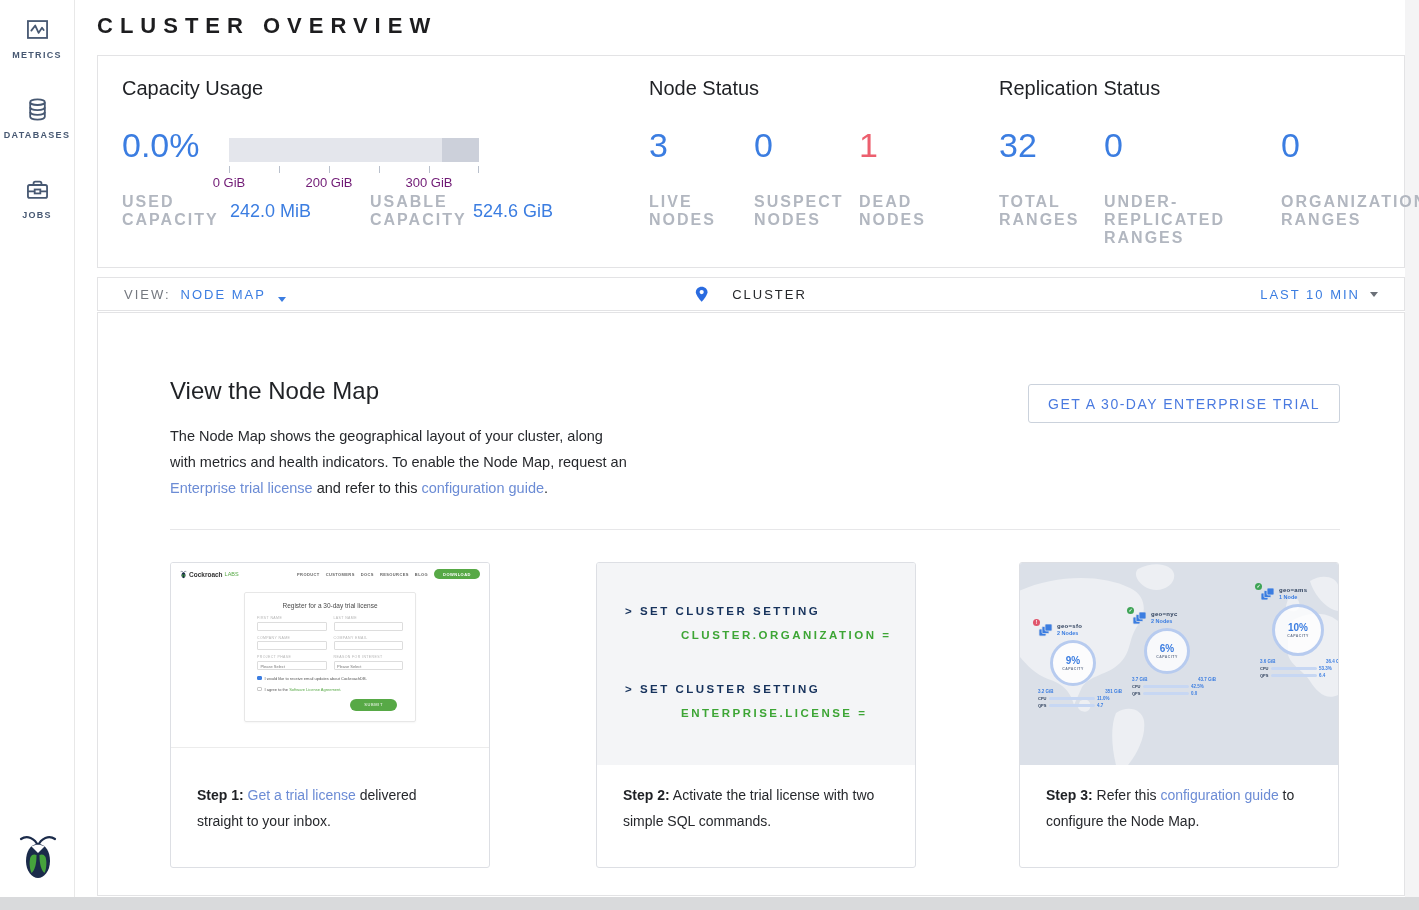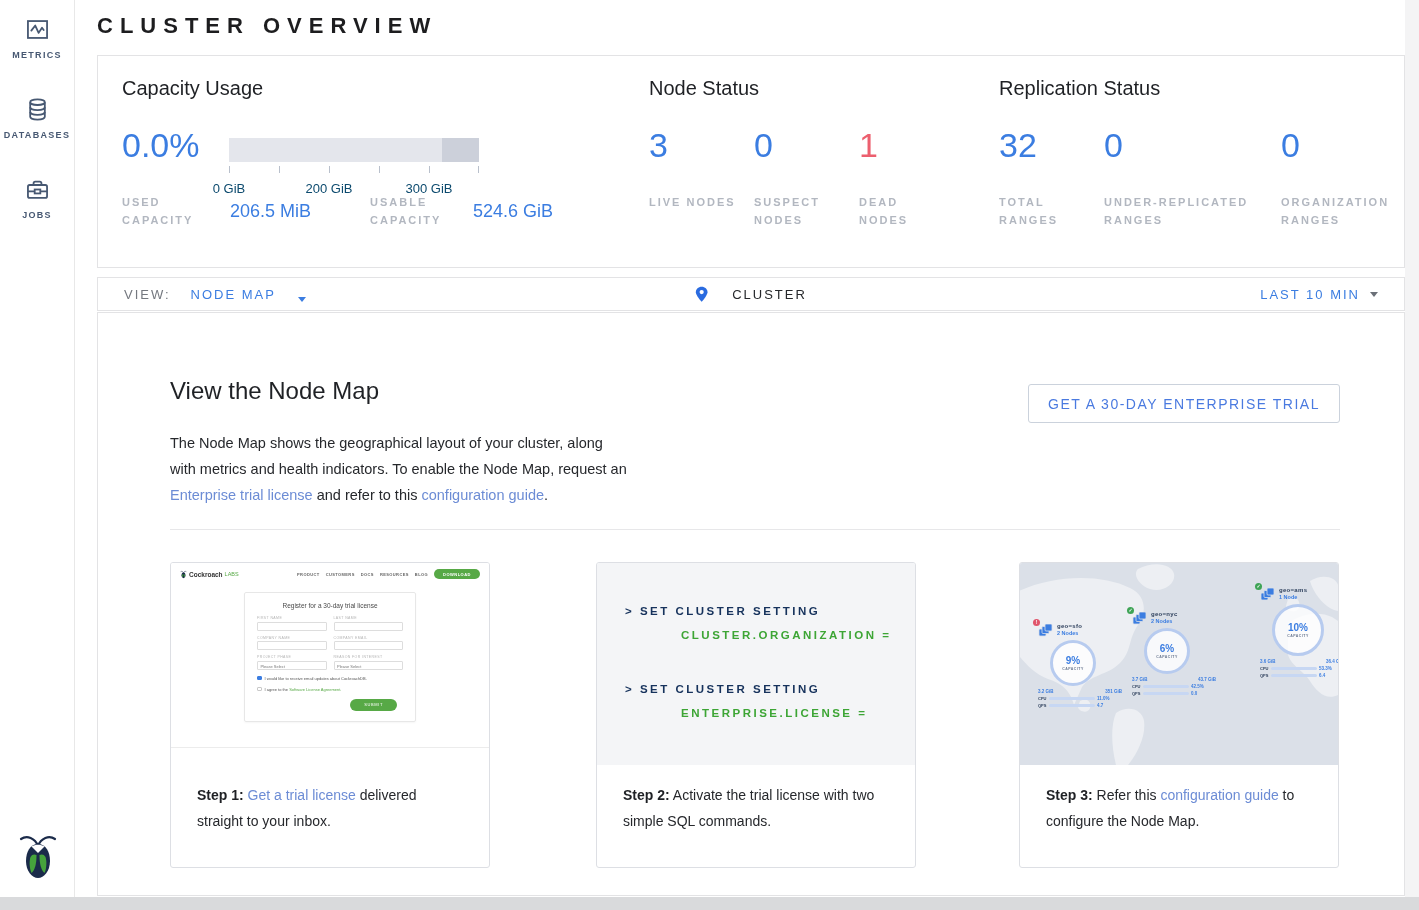--- a/index.html
+++ b/index.html
@@ -24,49 +24,49 @@
   
   .page-title { position:absolute; left:97px; top:13px; font-size:22px; font-weight:600;
     letter-spacing:7px; color:#1d1d1f; }
 
   
   .summary-card { position:absolute; left:97px; top:55px; width:1308px; height:213px;
     background:#fff; border:1px solid #e3e3e5; }
   .sec-title { position:absolute; top:21px; font-size:20px; font-weight:500; color:#1f2125; }
   .big-num { position:absolute; top:70px; font-size:34px; color:#3b7de1; }
   .big-num.red { color:#ec5f6e; }
-  .stat-label { position:absolute; top:137px; font-size:11px; font-weight:600; letter-spacing:2px;
+  .stat-label { position:absolute; top:137px; font-size:16px; font-weight:600; letter-spacing:2px;
     color:#b2b7c0; line-height:18px; }
   .stat-value { position:absolute; top:145px; font-size:18px; color:#3b7de1; }
 
   .cap-bar { position:absolute; left:131px; top:82px; width:250px; height:24px; background:#e4e6ec; }
   .cap-bar .dark-seg { position:absolute; right:0; top:0; height:100%; width:15%; background:#ccd0da; }
   .cap-ticks { position:absolute; left:131px; top:110px; width:250px; height:7px; }
   .cap-ticks i { position:absolute; top:0; width:1px; height:7px; background:#b9c0cc; }
-  .tick-label { position:absolute; top:125px; font-size:13px; color:#0c4a6e; transform:translateX(-50%); }
+  .tick-label { position:absolute; top:119px; font-size:13px; color:#701a75; transform:translateX(-50%); }
 
   
   .view-bar { position:absolute; left:97px; top:277px; width:1308px; height:34px; background:#fff;
     border:1px solid #e3e3e5; display:flex; align-items:center; justify-content:space-between;
     padding:0 26px; font-size:13px; letter-spacing:2px; }
-  .vb-left { display:flex; align-items:flex-end; gap:20px; cursor:pointer; }
+  .vb-left { display:flex; align-items:flex-end; gap:10px; cursor:pointer; }
   .vb-view { color:#74787f; }
   .vb-value { color:#3b7de1; font-weight:500; }
   .caret { display:inline-block; width:0; height:0; border-left:4.5px solid transparent;
     border-right:4.5px solid transparent; border-top:5.5px solid #3b7de1; margin-left:2px; }
   .caret.gray { border-top-color:#6b7078; }
   .vb-center { position:absolute; left:50%; transform:translateX(-50%); display:flex; align-items:center; gap:8px; }
   .vb-center .scope { color:#26282b; font-weight:500;margin-left:16px; }
   .vb-right { display:flex; align-items:center; gap:8px; cursor:pointer; color:#3b7de1; font-weight:500; }
 
   
   .main-panel { position:absolute; left:97px; top:312px; width:1308px; height:584px;
     background:#fff; border:1px solid #e3e3e5; }
   .promo-heading { position:absolute; left:72px; top:64px; font-size:24px; font-weight:500; color:#1f2125; }
-  .promo-para { position:absolute; left:72px; top:117px; width:462px; font-size:14.5px; line-height:26px; color:#26282c; }
+  .promo-para { position:absolute; left:72px; top:110px; width:462px; font-size:14.5px; line-height:26px; color:#26282c; }
   a.link { color:#6c8cd5; text-decoration:none; cursor:pointer; }
   .trial-btn { position:absolute; left:930px; top:71px; width:312px; height:39px; background:#fff;
     border:1px solid #cbd2dc; border-radius:3px; display:flex; align-items:center; justify-content:center;
     font-size:14px; letter-spacing:1.5px; color:#4a7ae0; cursor:pointer; font-family:"Liberation Sans",sans-serif; }
   .promo-divider { position:absolute; left:72px; top:216px; width:1170px; border-top:1px solid #e7e7e9; }
 
   
   .step-card { position:absolute; top:249px; width:320px; height:306px; background:#fff;
     border:1px solid #dddfe4; border-radius:3px; overflow:hidden; }
   .card-media { position:relative; height:202px; overflow:hidden; }
@@ -181,21 +181,21 @@
       <i style="left:50px"></i>
       <i style="left:100px"></i>
       <i style="left:150px"></i>
       <i style="left:200px"></i>
       <i style="left:249px"></i>
   </div>
   <span class="tick-label" style="left:131px">0 GiB</span>
   <span class="tick-label" style="left:231px">200 GiB</span>
   <span class="tick-label" style="left:331px">300 GiB</span>
   <div class="stat-label" style="left:24px; width:90px">USED CAPACITY</div>
-  <div class="stat-value" style="left:132px">206.5 MiB</div>
+  <div class="stat-value" style="left:132px">242.0 MiB</div>
   <div class="stat-label" style="left:272px; width:95px">USABLE CAPACITY</div>
   <div class="stat-value" style="left:375px">524.6 GiB</div>
 
   <h2 class="sec-title" style="left:551px">Node Status</h2>
   <div class="big-num" style="left:551px">3</div>
   <div class="big-num" style="left:656px">0</div>
   <div class="big-num red" style="left:761px">1</div>
   <div class="stat-label" style="left:551px; width:90px">LIVE NODES</div>
   <div class="stat-label" style="left:656px; width:90px">SUSPECT NODES</div>
   <div class="stat-label" style="left:761px; width:90px">DEAD NODES</div>

